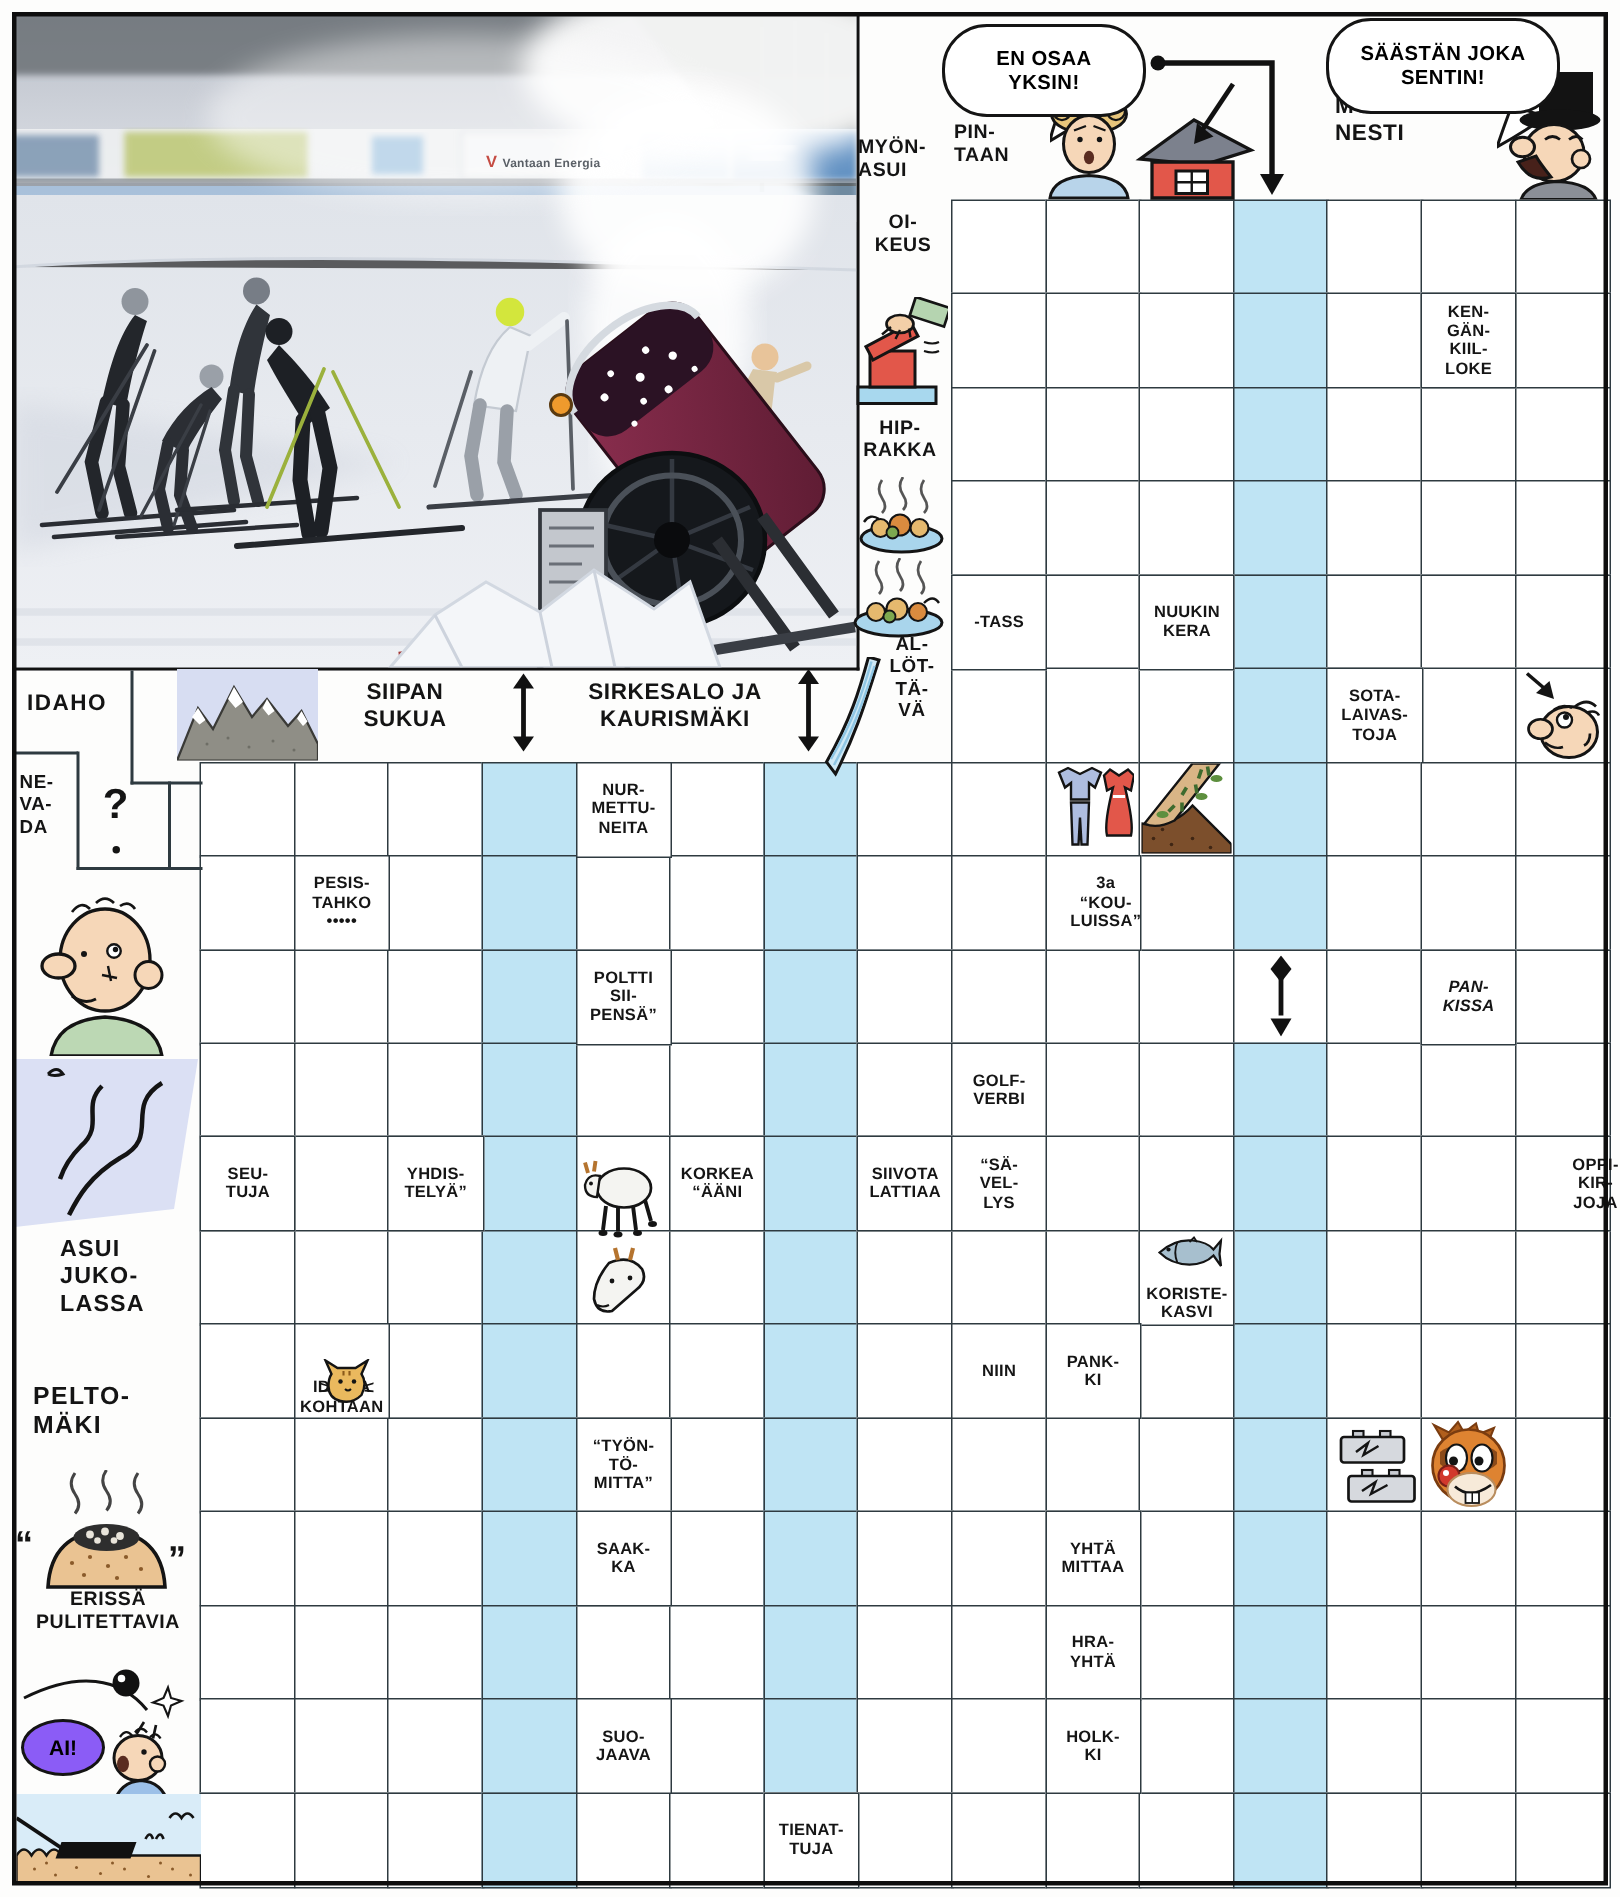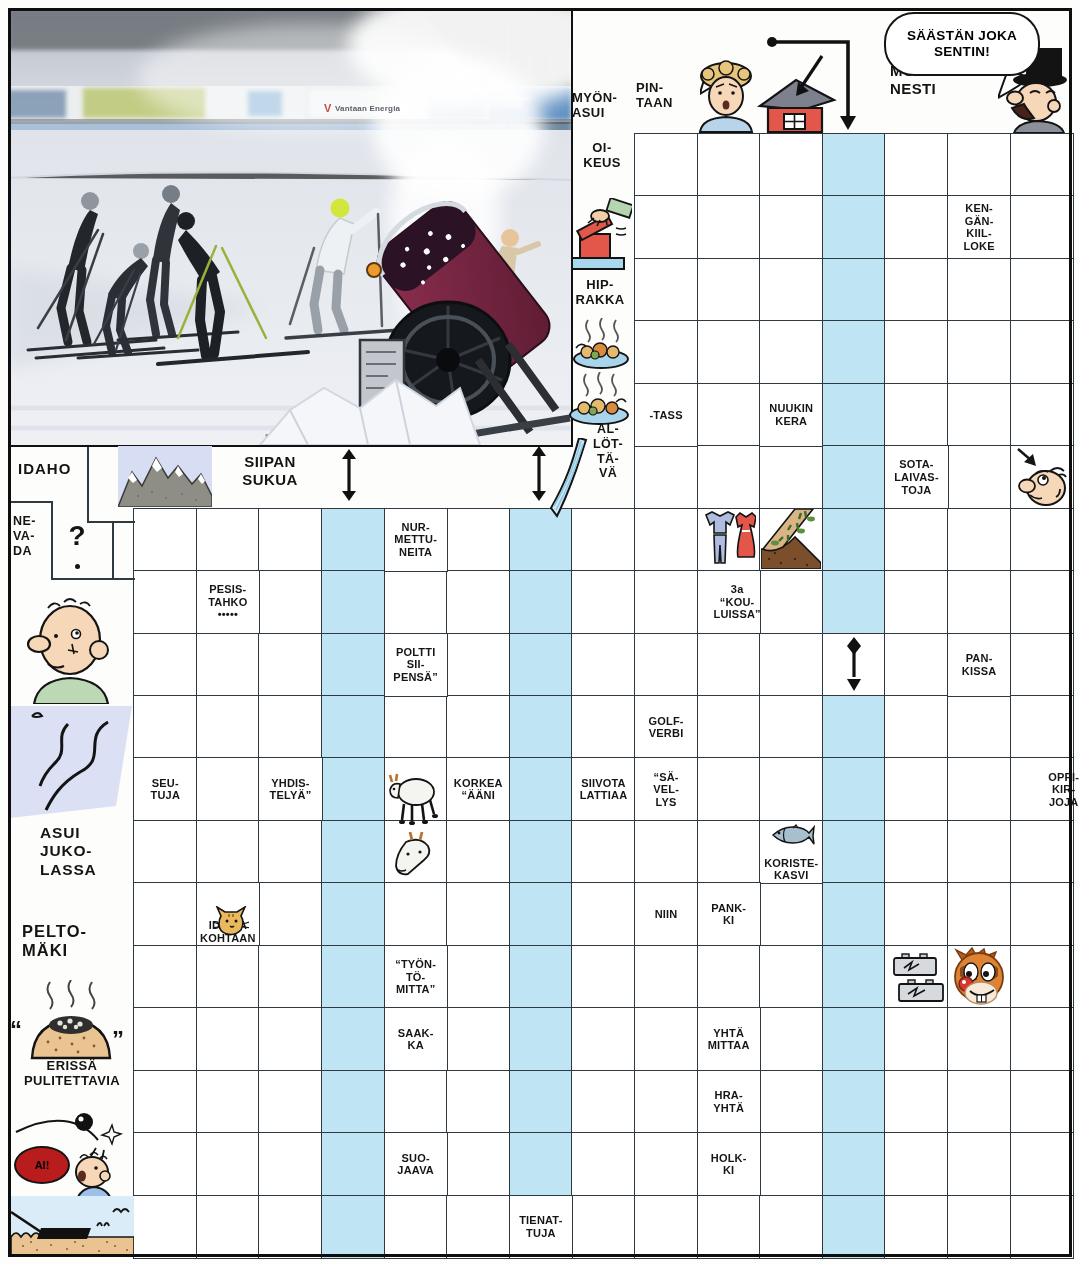--- a/index.html
+++ b/index.html
@@ -25,23 +25,23 @@
   .photo{position:absolute;left:8px;top:8px;width:563px;height:437px;overflow:hidden;z-index:2;
          border-right:2.5px solid #111;border-bottom:2.5px solid #111;box-sizing:content-box;background:#dfe2e8;}
   .banner-label{position:absolute;left:327px;top:96px;font-size:8px;font-weight:700;color:#3f454d;
                 opacity:.85;filter:blur(.4px);z-index:3;letter-spacing:.2px;}
   .banner-v{position:absolute;left:316px;top:94px;font-size:11px;font-weight:700;color:#c03a30;
             opacity:.9;filter:blur(.3px);z-index:3;}
   .qmark{position:absolute;left:58px;top:520px;width:38px;text-align:center;font-size:28px;
          font-weight:700;z-index:6;color:#141414;}
   .qdot{position:absolute;left:75px;top:564px;width:5px;height:5px;border-radius:50%;background:#141414;z-index:6;}
   .quote{position:absolute;z-index:8;font-weight:700;font-size:24px;color:#141414;}
-  .ai-bubble{position:absolute;left:14px;top:1146px;width:52px;height:34px;background:#b91c1c;
+  .ai-bubble{position:absolute;left:14px;top:1146px;width:52px;height:34px;background:#8b5cf6;
              border:2.2px solid #141414;border-radius:50%;display:flex;align-items:center;
-             justify-content:center;font-weight:700;font-size:11px;z-index:8;}
+             justify-content:center;font-weight:700;font-size:14px;z-index:8;}
 </style>
 </head>
 <body>
 
 <div class="canvas">
 
   <div class="photo">
     <svg width="563" height="437" viewBox="0 0 563 437">
       <defs>
         <linearGradient id="skyg" x1="0" y1="0" x2="0" y2="1">
@@ -425,21 +425,21 @@
       <div class="cell cluecell" style="left: 563.4px; top: 62.45px; padding-left: 17px;">
         <div class="clue-text">3a
 “KOU-
 LUISSA”</div>
       </div>
       <div class="cell cluecell" style="left: 250.4px; top: 124.9px;">
         <div class="clue-text">POLTTI
 SII-
 PENSÄ”</div>
       </div>
-      <div class="cell cluecell" style="left: 813.8px; top: 124.9px;">
+      <div class="cell cluecell" style="left: 813.8px; top: 124.9px; font-style: italic;">
         <div class="clue-text">PAN-
 KISSA</div>
       </div>
       <div class="cell cluecell" style="left: 500.8px; top: 187.35px;">
         <div class="clue-text">GOLF-
 VERBI</div>
       </div>
       <div class="cell cluecell" style="left: 0px; top: 249.8px;">
         <div class="clue-text">SEU-
 TUJA</div>
@@ -505,20 +505,24 @@
       <div class="cell cluecell" style="left: 563.4px; top: 624.5px;">
         <div class="clue-text">HOLK-
 KI</div>
       </div>
       <div class="cell cluecell" style="left: 375.6px; top: 686.95px;">
         <div class="clue-text">TIENAT-
 TUJA</div>
       </div>
     </div>
 
+  <div class="bubble" style="left:628px;top:16px;width:132px;height:58px;">
+    <span>EN OSAA
+YKSIN!</span>
+  </div>
   <svg class="icon" style="left:700px;top:70px;" width="30" height="26">
     <path d="M8,0 Q2,14 0,24 Q14,16 28,6 Z" fill="#fff" stroke="#141414" stroke-width="2"></path>
   </svg>
   <div class="bubble" style="left:884px;top:12px;width:152px;height:60px;">
     <span>SÄÄSTÄN JOKA
 SENTIN!</span>
   </div>
   <svg class="icon" style="left:998px;top:70px;" width="34" height="30">
     <path d="M10,0 Q4,16 0,28 Q18,18 32,8 Z" fill="#fff" stroke="#141414" stroke-width="2"></path>
   </svg>
@@ -635,20 +639,22 @@
       </g>
   </svg>
 
   <div class="mlabel c" style="left:216px;top:453px;width:108px;font-size:15px;">SIIPAN
 SUKUA</div>
   <svg class="icon" style="left:340px;top:448px;" width="18" height="54">
     <path d="M9,1 L16,11 H2 Z" fill="#111"></path>
       <path d="M9,53 L16,43 H2 Z" fill="#111"></path>
     <line x1="9" y1="9" x2="9" y2="45" stroke="#111" stroke-width="3.2"></line>
   </svg>
+  <div class="mlabel c" style="left:366px;top:453px;width:168px;font-size:15px;">SIRKESALO JA
+KAURISMÄKI</div>
   <svg class="icon" style="left:530px;top:445px;" width="18" height="57">
     <path d="M9,1 L16,11 H2 Z" fill="#111"></path>
       <path d="M9,56 L16,46 H2 Z" fill="#111"></path>
     <line x1="9" y1="9" x2="9" y2="48" stroke="#111" stroke-width="3.2"></line>
   </svg>
   <svg class="icon" style="left:548px;top:438px;z-index:9;" width="42" height="82">
     <path d="M38,2 C30,26 25,46 9,78 L3,70 C19,42 25,22 31,0 Z" fill="#cfe9f6" stroke="#141414" stroke-width="2"></path>
     <path d="M35,6 C28,28 22,46 8,72 M33,3 C27,24 21,42 6,68" stroke="#8fc6e4" stroke-width="1.6" fill="none"></path>
   </svg>
 

